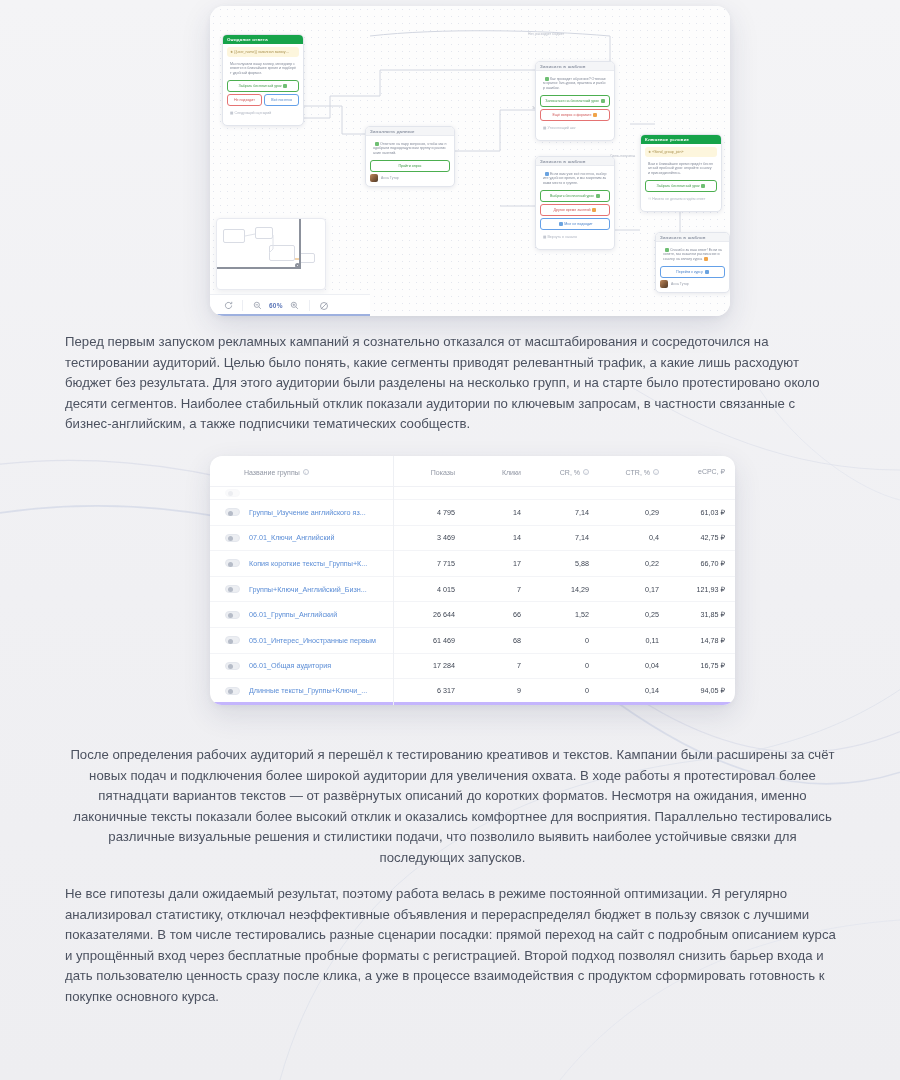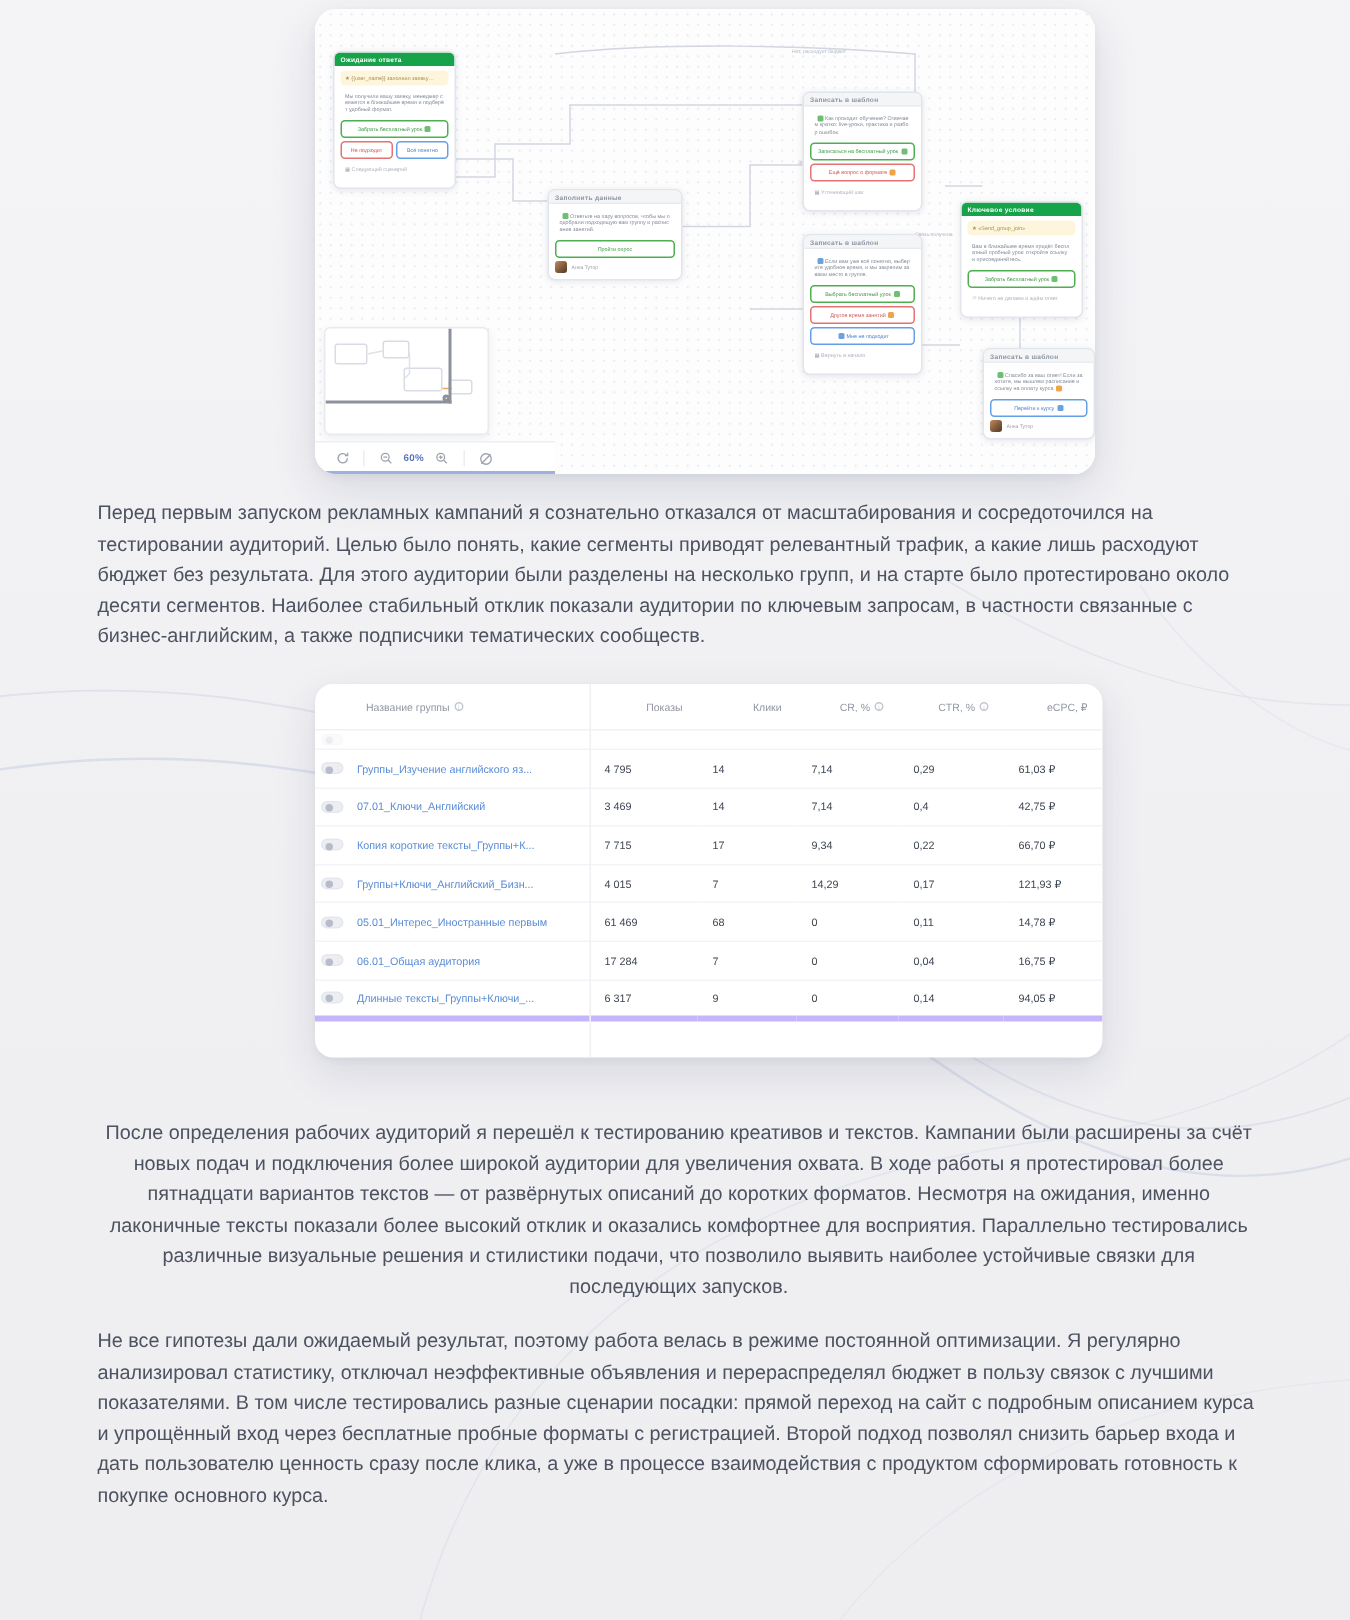--- a/index.html
+++ b/index.html
@@ -143,29 +143,30 @@
     text-align: right;
     white-space: nowrap;
     border-bottom: 1px solid #f0f1f5;
   }
   .tbl th.name-col { text-align: left; padding-left: 34px; }
   .tbl td {
     font-size: 7.2px;
     color: #3f4654;
     padding: 0 10px;
     height: 25.6px;
+    text-align: right;
     white-space: nowrap;
     border-bottom: 1px solid #f3f4f7;
     vertical-align: middle;
   }
   .tbl tr:last-child td { border-bottom: 4px solid #c4b5fd; }
   .tbl td.name-col {
     text-align: left;
     color: #5b8dd6;
-    padding-left: 4px;
+    padding-left: 15px;
     overflow: hidden; text-overflow: ellipsis;
   }
   .col-div { position:absolute; left:183px; top:0; bottom:0; width:1px; background:#eef0f4; }
   .name-cell { display:flex; align-items:center; gap:9px; }
   .toggle {
     flex: 0 0 auto;
     width: 15px; height: 8px; border-radius: 4px;
     background: #eceef2; border: 1px solid #e4e7ed;
     position: relative;
   }
@@ -411,36 +412,49 @@
           </tr>
           <tr>
             <td class="name-col">
               <div class="name-cell">
                 <span class="toggle"></span>
                 <span class="name-text">Копия короткие тексты_Группы+К...</span>
               </div>
             </td>
             <td>7 715</td>
             <td>17</td>
-            <td>9,34</td>
+            <td>5,88</td>
             <td>0,22</td>
             <td>66,70 ₽</td>
           </tr>
           <tr>
             <td class="name-col">
               <div class="name-cell">
                 <span class="toggle"></span>
                 <span class="name-text">Группы+Ключи_Английский_Бизн...</span>
               </div>
             </td>
             <td>4 015</td>
             <td>7</td>
             <td>14,29</td>
             <td>0,17</td>
             <td>121,93 ₽</td>
+          </tr>
+          <tr>
+            <td class="name-col">
+              <div class="name-cell">
+                <span class="toggle"></span>
+                <span class="name-text">06.01_Группы_Английский</span>
+              </div>
+            </td>
+            <td>26 644</td>
+            <td>66</td>
+            <td>1,52</td>
+            <td>0,25</td>
+            <td>31,85 ₽</td>
           </tr>
           <tr>
             <td class="name-col">
               <div class="name-cell">
                 <span class="toggle"></span>
                 <span class="name-text">05.01_Интерес_Иностранные первым</span>
               </div>
             </td>
             <td>61 469</td>
             <td>68</td>

